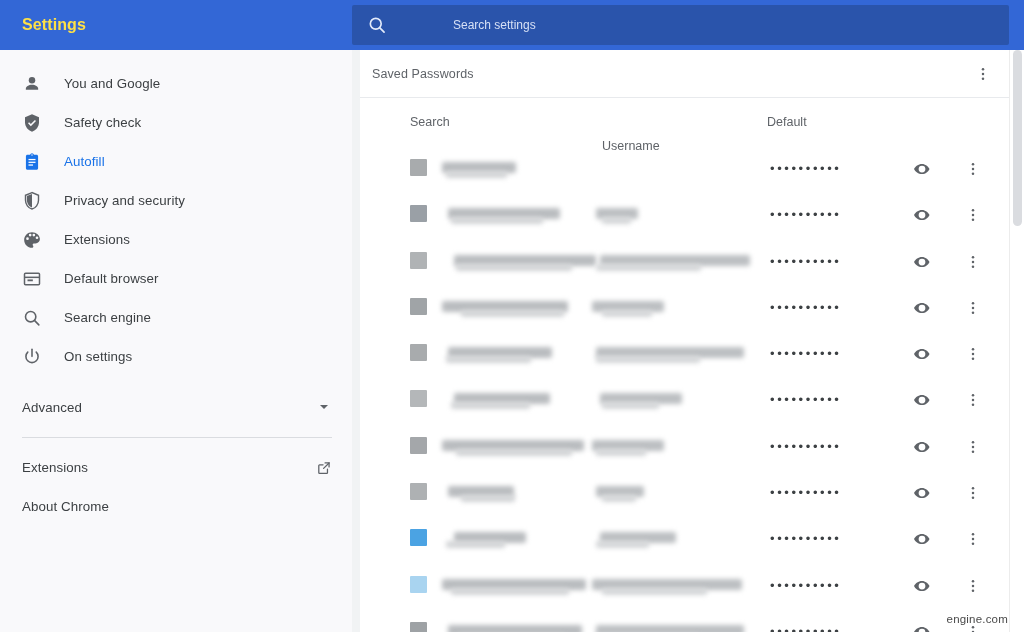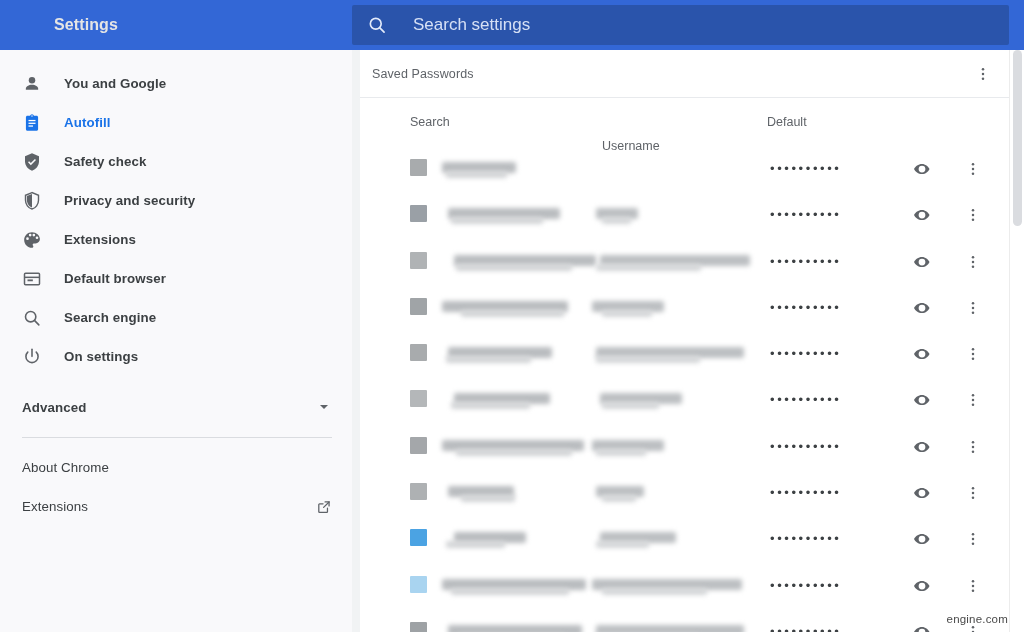--- a/index.html
+++ b/index.html
@@ -28,25 +28,24 @@
     height: 50px;
     background: #3367d6;
     display: flex;
     align-items: center;
     z-index: 20;
   }
   .topbar-title {
     width: 352px;
     padding-left: 22px;
     box-sizing: border-box;
-    color: #e5e5e5;
+    color: #fde047;
     font-size: 16px;
     font-weight: bold;
     letter-spacing: .1px;
-    margin-left: 32px;
   }
   .searchbox {
     position: absolute;
     left: 352px;
     top: 5px;
     width: 657px;
     height: 40px;
     background: #2a54ab;
     border-radius: 2px;
     display: flex;
@@ -58,37 +57,38 @@
     margin-right: 26px;
     flex: none;
     display: block;
   }
   .search-input {
     background: transparent;
     border: none;
     outline: none;
     color: #ffffff;
     font-family: "Liberation Sans", sans-serif;
-    font-size: 17px;
+    font-size: 12px;
     width: 520px;
     padding: 0;
+    margin-left: 40px;
   }
   .search-input::placeholder { color: #d6e0f5; opacity: 1; }
 
   
   .sidebar {
     position: absolute;
     left: 0; top: 50px;
     width: 352px;
     height: 582px;
     background: #f9f9fb;
     box-sizing: border-box;
     overflow: hidden;
   }
-  .nav-list { padding-top: 14px; font-weight: bold; }
+  .nav-list { padding-top: 14px; }
   .nav-item {
     height: 39px;
     display: flex;
     align-items: center;
     padding-left: 22px;
     box-sizing: border-box;
     cursor: pointer;
   }
   .nav-ico {
     width: 20px; height: 20px;
@@ -295,39 +295,39 @@
     <div class="nav-list">
 
       <div class="nav-item">
         <svg class="nav-ico" viewBox="0 0 24 24" fill="currentColor">
           <circle cx="12" cy="7.5" r="3.9"></circle>
           <path d="M12 13c-4.1 0-7.4 2.3-7.4 4.6V19h14.8v-1.4C19.4 15.3 16.1 13 12 13z"></path>
         </svg>
         <span class="nav-label">You and Google</span>
       </div>
 
+      <div class="nav-item">
+        <svg class="nav-ico" viewBox="0 0 24 24" fill="currentColor">
+          <path d="M12 1.6 3.6 5v6.2c0 5.2 3.6 10 8.4 11.2 4.8-1.2 8.4-6 8.4-11.2V5L12 1.6z"></path>
+          <path d="M10.6 15.8 7.2 12.4l1.3-1.3 2.1 2.1 4.9-4.9 1.3 1.3-6.2 6.2z" fill="#f9f9fb"></path>
+        </svg>
+        <span class="nav-label">Safety check</span>
+      </div>
+
       <div class="nav-item active">
         <svg class="nav-ico" viewBox="0 0 24 24" fill="currentColor">
           <path d="M17.5 3.2h-3.1A2.6 2.6 0 0 0 12 1.4a2.6 2.6 0 0 0-2.4 1.8H6.5c-1 0-1.8.8-1.8 1.8v14.6c0 1 .8 1.8 1.8 1.8h11c1 0 1.8-.8 1.8-1.8V5c0-1-.8-1.8-1.8-1.8zM12 2.8c.5 0 .9.4.9.9s-.4.9-.9.9-.9-.4-.9-.9.4-.9.9-.9z"></path>
           <rect x="7.8" y="8.3" width="8.4" height="1.5" fill="#ffffff"></rect>
           <rect x="7.8" y="11.6" width="8.4" height="1.5" fill="#ffffff"></rect>
           <rect x="7.8" y="14.9" width="5.4" height="1.5" fill="#ffffff"></rect>
         </svg>
         <span class="nav-label">Autofill</span>
       </div>
 
       <div class="nav-item">
-        <svg class="nav-ico" viewBox="0 0 24 24" fill="currentColor">
-          <path d="M12 1.6 3.6 5v6.2c0 5.2 3.6 10 8.4 11.2 4.8-1.2 8.4-6 8.4-11.2V5L12 1.6z"></path>
-          <path d="M10.6 15.8 7.2 12.4l1.3-1.3 2.1 2.1 4.9-4.9 1.3 1.3-6.2 6.2z" fill="#f9f9fb"></path>
-        </svg>
-        <span class="nav-label">Safety check</span>
-      </div>
-
-      <div class="nav-item">
         <svg class="nav-ico" viewBox="0 0 24 24" fill="none">
           <path d="M12 1.9 4.2 5.1v6c0 4.9 3.4 9.4 7.8 10.5 4.4-1.1 7.8-5.6 7.8-10.5v-6L12 1.9z" fill="none" stroke="currentColor" stroke-width="1.7"></path>
           <path d="M12 3.6v16.2c-3.4-1.1-6.1-4.8-6.1-8.7V6.1L12 3.6z" fill="currentColor"></path>
         </svg>
         <span class="nav-label">Privacy and security</span>
       </div>
 
       <div class="nav-item">
         <svg class="nav-ico" viewBox="0 0 24 24" fill="currentColor">
           <path d="M12 2.6c-5.2 0-9.4 4.2-9.4 9.4s4.2 9.4 9.4 9.4c.9 0 1.6-.7 1.6-1.6 0-.4-.2-.8-.4-1.1-.3-.3-.4-.6-.4-1 0-.9.7-1.6 1.6-1.6h1.9c2.9 0 5.2-2.3 5.2-5.2 0-4.6-4.4-8.3-9.5-8.3zM6.6 12a1.6 1.6 0 1 1 0-3.2 1.6 1.6 0 0 1 0 3.2zm3.2-4.3a1.6 1.6 0 1 1 0-3.2 1.6 1.6 0 0 1 0 3.2zm4.4 0a1.6 1.6 0 1 1 0-3.2 1.6 1.6 0 0 1 0 3.2zm3.8 3.2a1.6 1.6 0 1 1 0-3.2 1.6 1.6 0 0 1 0 3.2z"></path>
@@ -364,30 +364,30 @@
         <span class="nav-label">Advanced</span>
         <svg class="chevron" viewBox="0 0 24 24" fill="currentColor">
           <path d="M6 9l6 6 6-6z"></path>
         </svg>
       </div>
     </div>
 
     <div class="nav-sep"></div>
 
     <div class="nav-bottom">
-      <div class="nav-plain">
-        <span class="nav-label">About Chrome</span>
-      </div>
       <div class="nav-plain">
         <span class="nav-label">Extensions</span>
         <svg class="ext-ico" viewBox="0 0 24 24" fill="none" stroke="currentColor" stroke-width="1.9" stroke-linecap="round">
           <path d="M13.6 4.4H19.6V10.4"></path>
           <path d="M19.6 4.4 11.4 12.6"></path>
           <path d="M17.2 13.8v5.3c0 .6-.5 1.1-1.1 1.1H5.3c-.6 0-1.1-.5-1.1-1.1V8.4c0-.6.5-1.1 1.1-1.1h5.3"></path>
         </svg>
+      </div>
+      <div class="nav-plain">
+        <span class="nav-label">About Chrome</span>
       </div>
     </div>
   </div>
 
   <div class="gap-line"></div>
 
   <div class="content">
 
     <div class="card-head">
       <div class="card-title">Saved Passwords</div>

